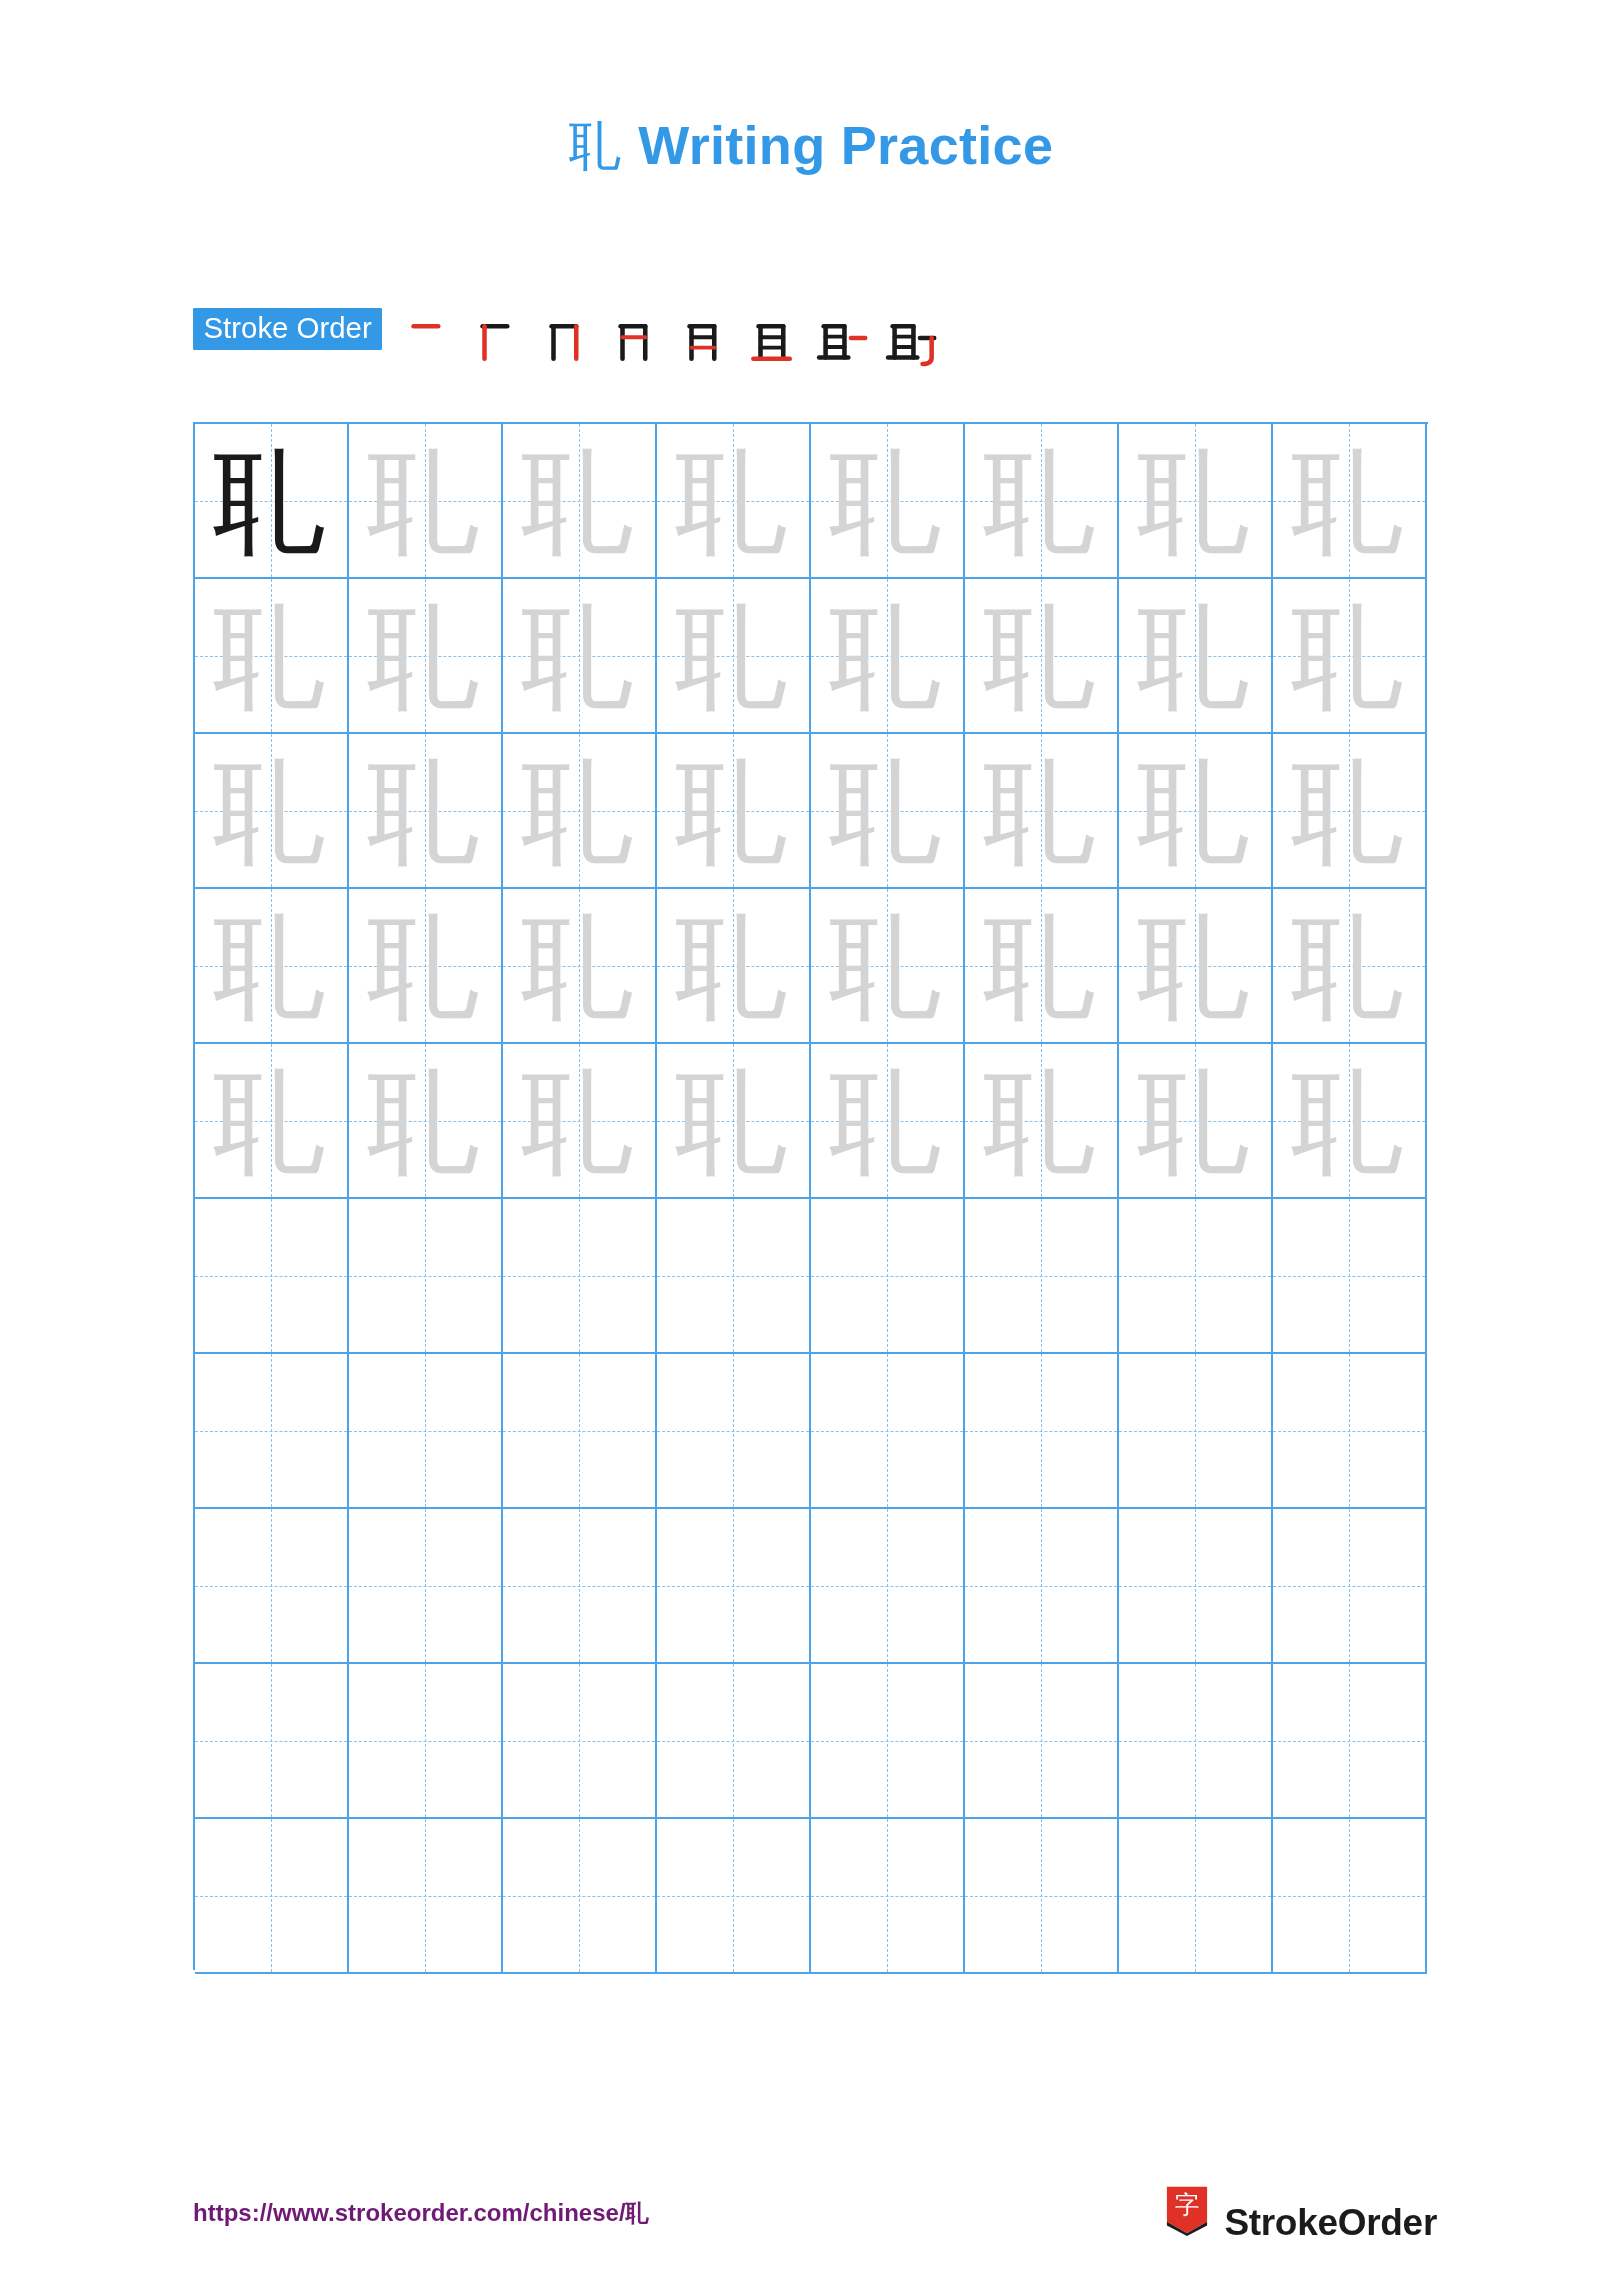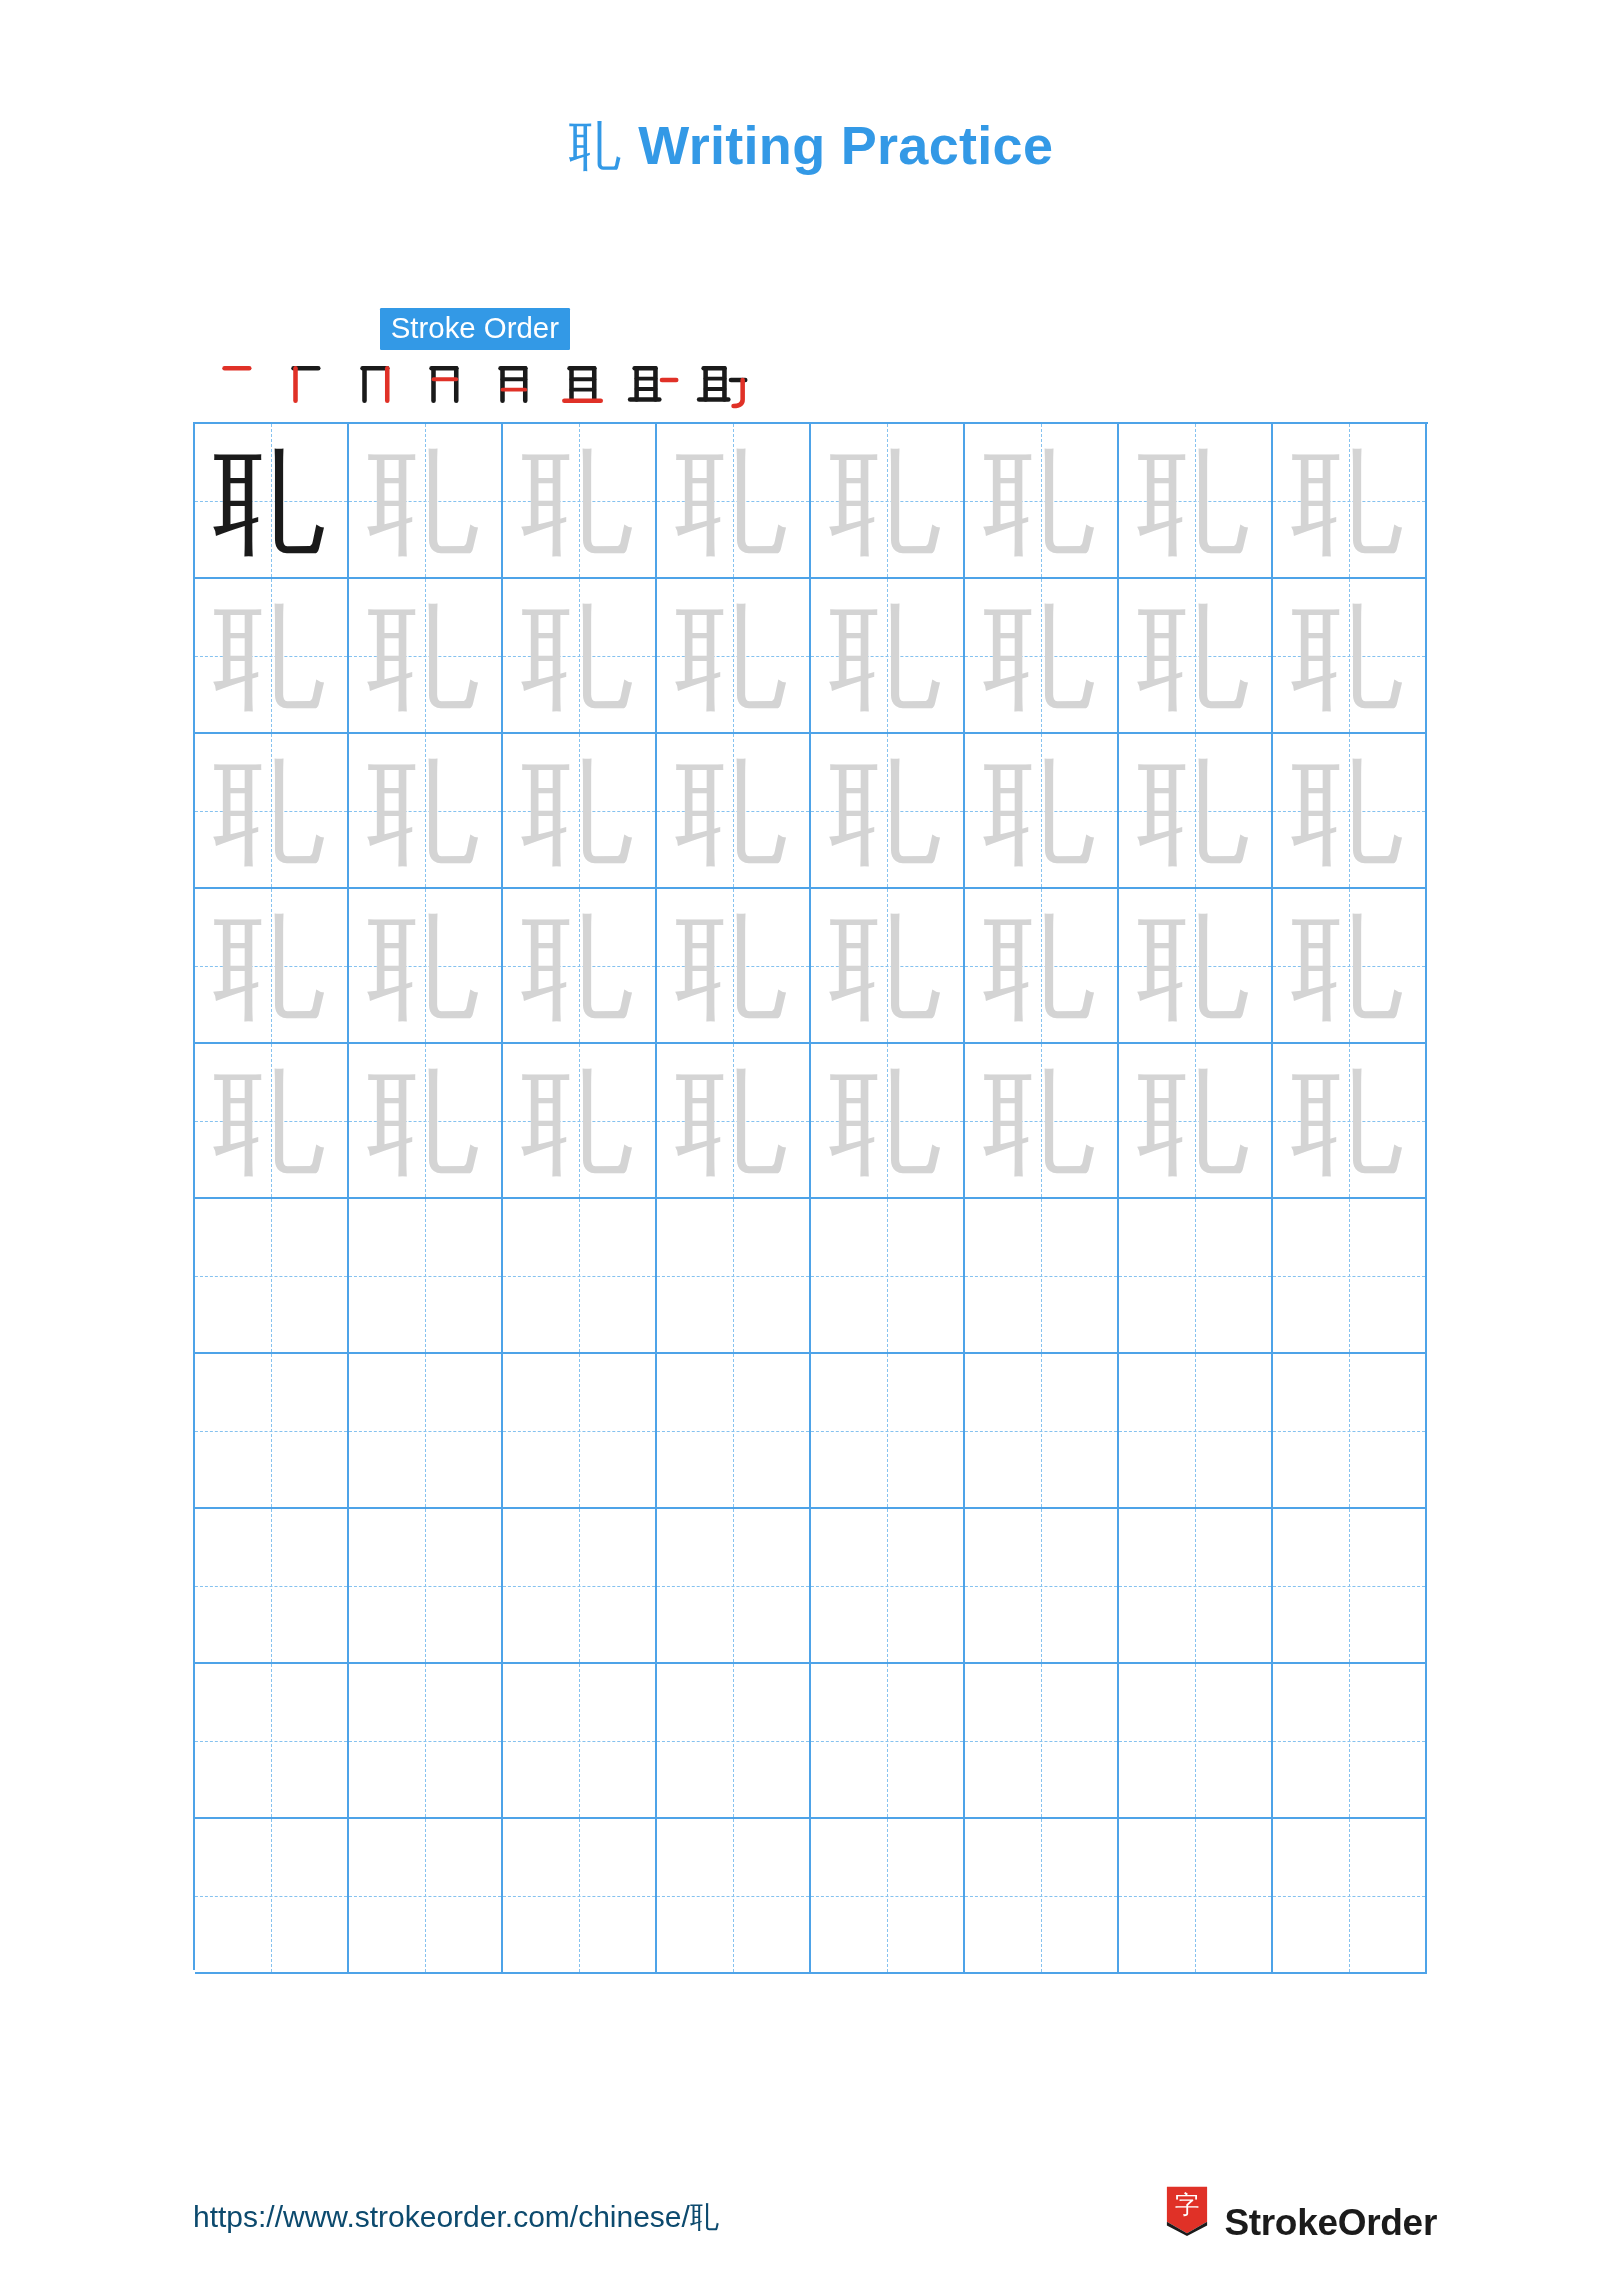--- a/index.html
+++ b/index.html
@@ -40,22 +40,21 @@
     font-weight: 500;
   }
 
   
   .stroke-order-row {
     position: absolute;
     top: 308px;
     left: 193px;
     height: 59px;
     display: flex;
-    align-items: center;
-    flex-direction: column;
+    align-items: flex-start;
   }
   .stroke-order-badge {
     background: #3399e6;
     color: #ffffff;
     font-size: 29.4px;
     font-weight: 500;
     padding: 5.2px 10.5px 7.9px 10.5px;
     line-height: 1;
     white-space: nowrap;
     border-radius: 1.3px;
@@ -135,23 +134,24 @@
   }
   .cell .glyph.dark { color: #1a1a1a; }
   .cell .glyph.light { color: #d4d4d4; }
   .cell .glyph.empty { color: transparent; }
 
   
   .footer-url {
     position: absolute;
     left: 193px;
     top: 2197px;
-    color: #0c4a6e;
-    font-size: 30px;
+    color: #701a75;
+    font-size: 24px;
     white-space: nowrap;
+    font-weight: bold;
   }
   .footer-brand {
     position: absolute;
     right: 185px;
     top: 2184px;
     display: flex;
     align-items: center;
     height: 52px;
   }
   .brand-logo {

